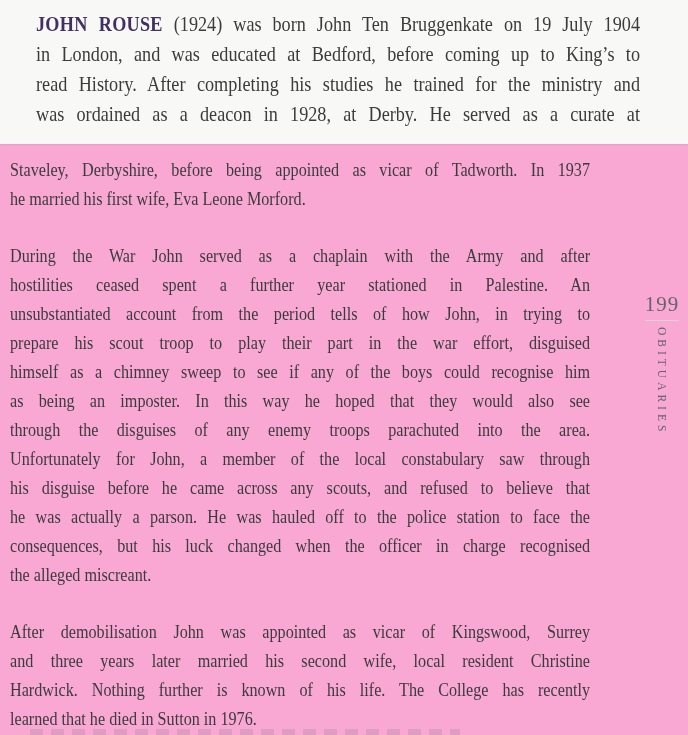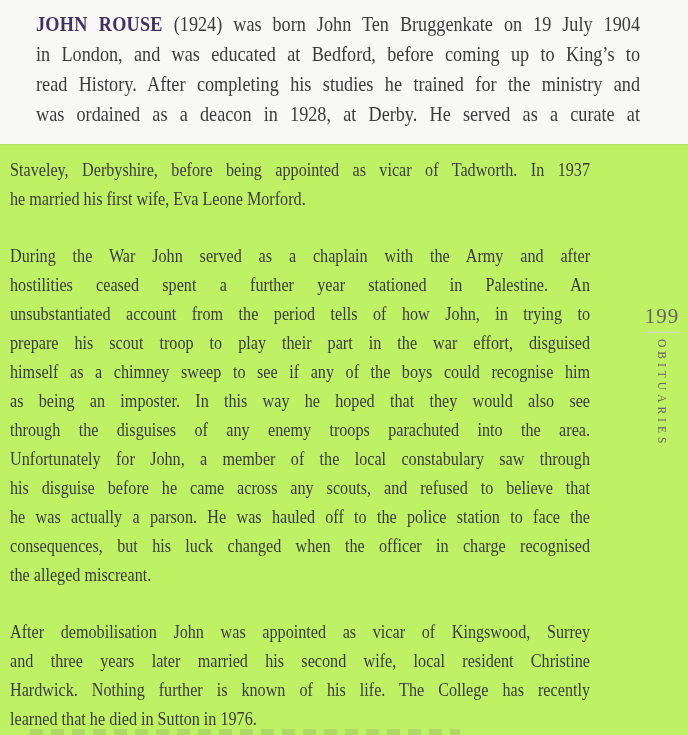--- a/index.html
+++ b/index.html
@@ -6,21 +6,21 @@
     margin: 0;
     padding: 0;
     background: #f4f4f2;
     font-family: "Liberation Serif", "DejaVu Serif", serif;
   }
   #stage {
     position: relative;
     width: 688px;
     height: 735px;
     overflow: hidden;
-    background: #bef264;
+    background: #f9a8d4;
   }
 
   
   .header-block {
     position: absolute;
     left: 0; top: 0;
     width: 688px;
     height: 144px;
     background: #f8f8f6;
     box-shadow: 0 1px 2px rgba(0,0,0,0.07);
@@ -67,21 +67,21 @@
     white-space: nowrap;
   }
   .para .lline {
     text-align: left;
     white-space: nowrap;
   }
 
   
   .folio-sidebar {
     position: absolute;
-    left: 640px; top: 304px;
+    left: 640px; top: 292px;
     width: 44px;
     text-align: center;
     z-index: 3;
     color: #64646a;
   }
   .page-number {
     font-size: 21px;
     line-height: 24px;
     letter-spacing: 1px;
   }

